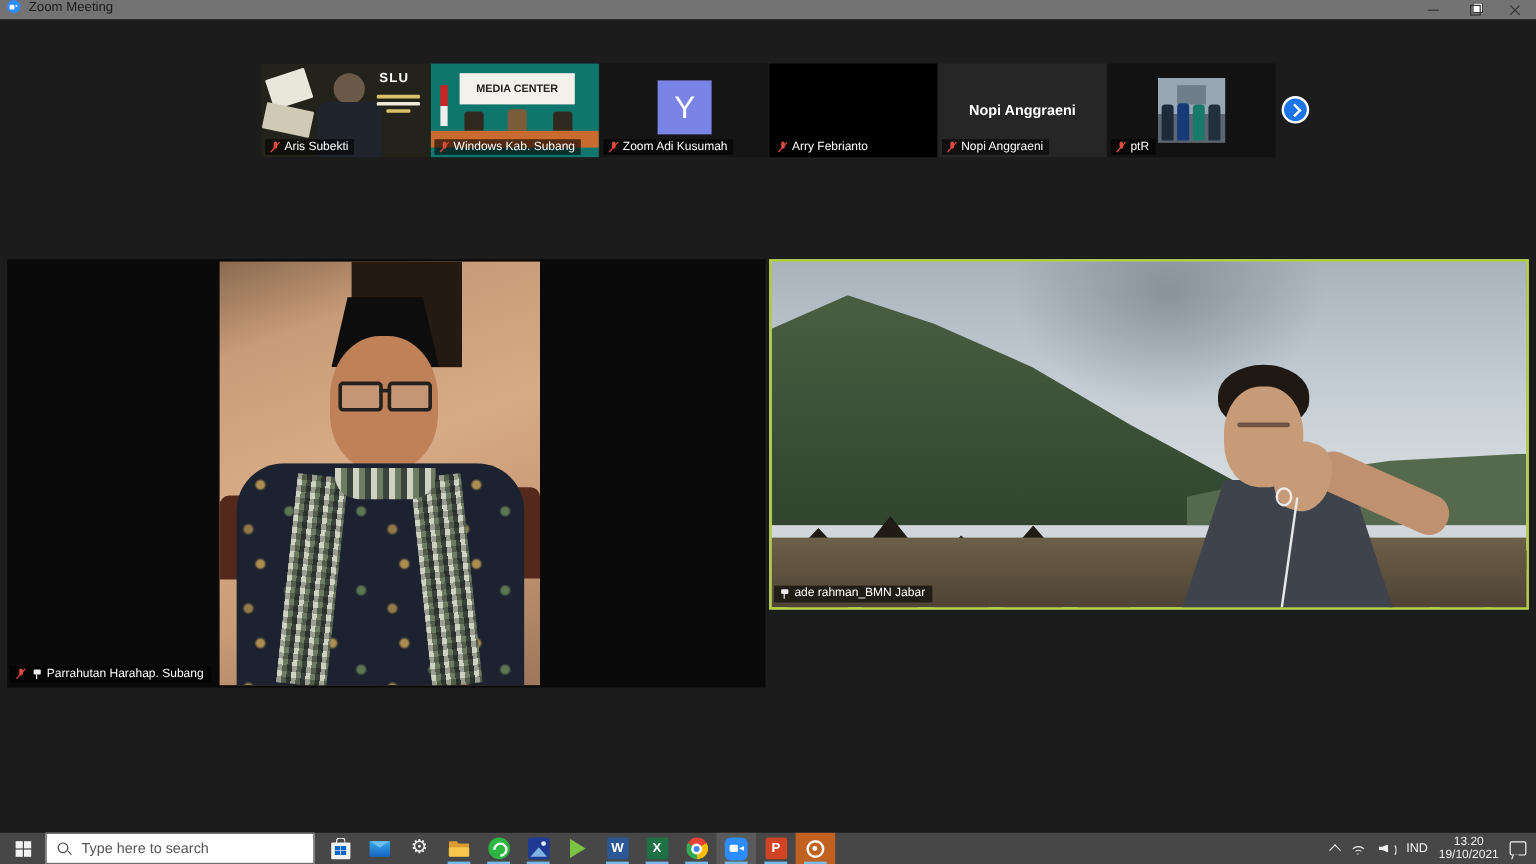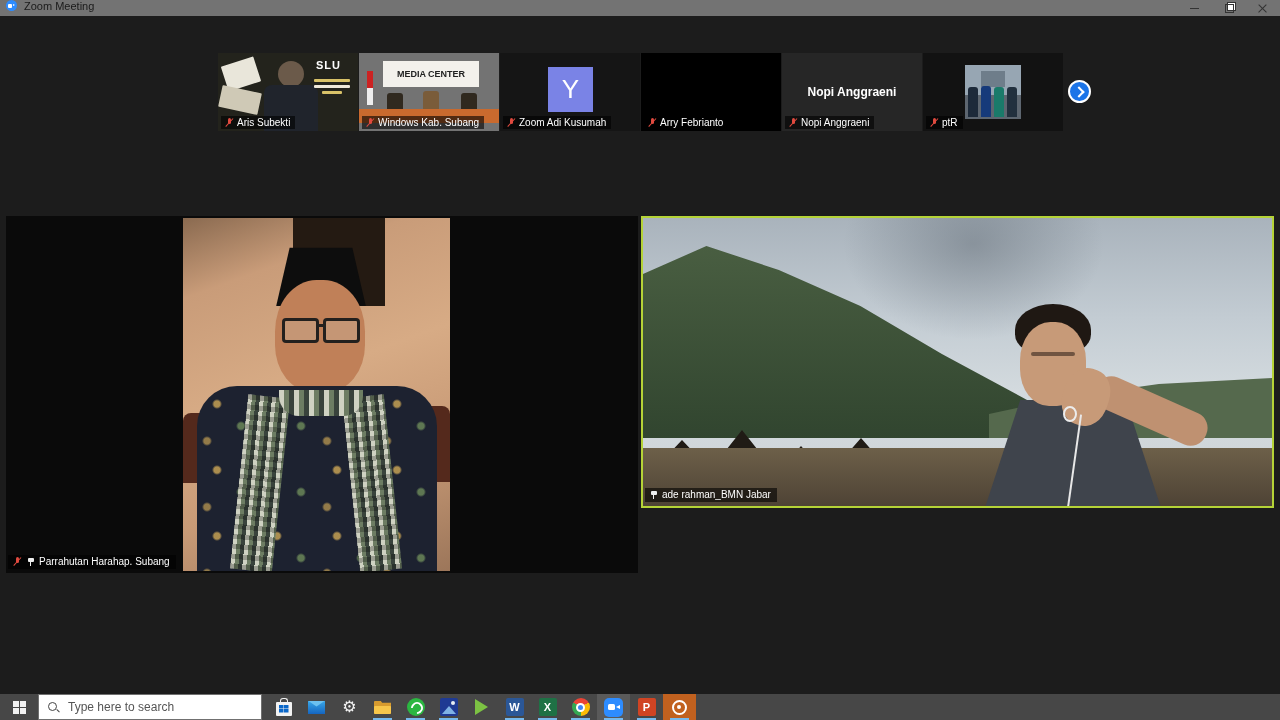--- a/index.html
+++ b/index.html
@@ -176,21 +176,21 @@
     <span class="vb-title" style="left:98px;top:6px;">SLU</span>
     <div class="vb-line" style="left:96px;top:26px;width:36px;"></div>
     <div class="vb-line" style="left:96px;top:32px;width:36px;background:#efe9da;"></div>
     <div class="vb-line" style="left:104px;top:38px;width:20px;"></div>
     <span class="chip">
         <span class="micmute"></span>
         <span>Aris Subekti</span>
       </span>
   </div>
 
-  <div class="thumb" style="left:359px;background:#737373;">
+  <div class="thumb" style="left:359px;background:#0f766e;">
     <div class="banner" style="left:24px;top:8px;width:96px;height:26px;font-size:9px;padding-top:8px;">MEDIA CENTER</div>
     <div class="flag" style="left:8px;top:18px;width:6px;height:34px;background:linear-gradient(180deg,#c22 0 50%,#eee 50% 100%);"></div>
     <div class="figure" style="left:28px;top:40px;width:16px;height:16px;"></div>
     <div class="figure" style="left:64px;top:38px;width:16px;height:18px;background:#7a5c3a;"></div>
     <div class="figure" style="left:102px;top:40px;width:16px;height:16px;"></div>
     <div class="tableband" style="left:0;top:56px;width:140px;height:14px;"></div>
     <span class="chip">
         <span class="micmute"></span>
         <span>Windows Kab. Subang</span>
       </span>
@@ -335,14 +335,29 @@
         </div>
       <div class="ticon open" title="PowerPoint">
           <span class="lettersq" style="background:#d04423;">P</span>
         </div>
       <div class="ticon open activeo" title="Screen Recorder">
           <span class="ic-rec"></span>
         </div>
     </div>
   </div>
 
+  <div id="tray">
+    <span class="chev"></span>
+    <span class="wifi">
+        <span class="w1"></span>
+        <span class="w2"></span>
+        <span class="w3"></span>
+      </span>
+    <span class="spk"></span>
+    <span class="lang">IND</span>
+    <span class="clock">
+      <span>13.20</span><br>
+      <span>19/10/2021</span>
+    </span>
+    <span class="actioncenter"></span>
+  </div>
 
 </div>
 
 </body></html>

